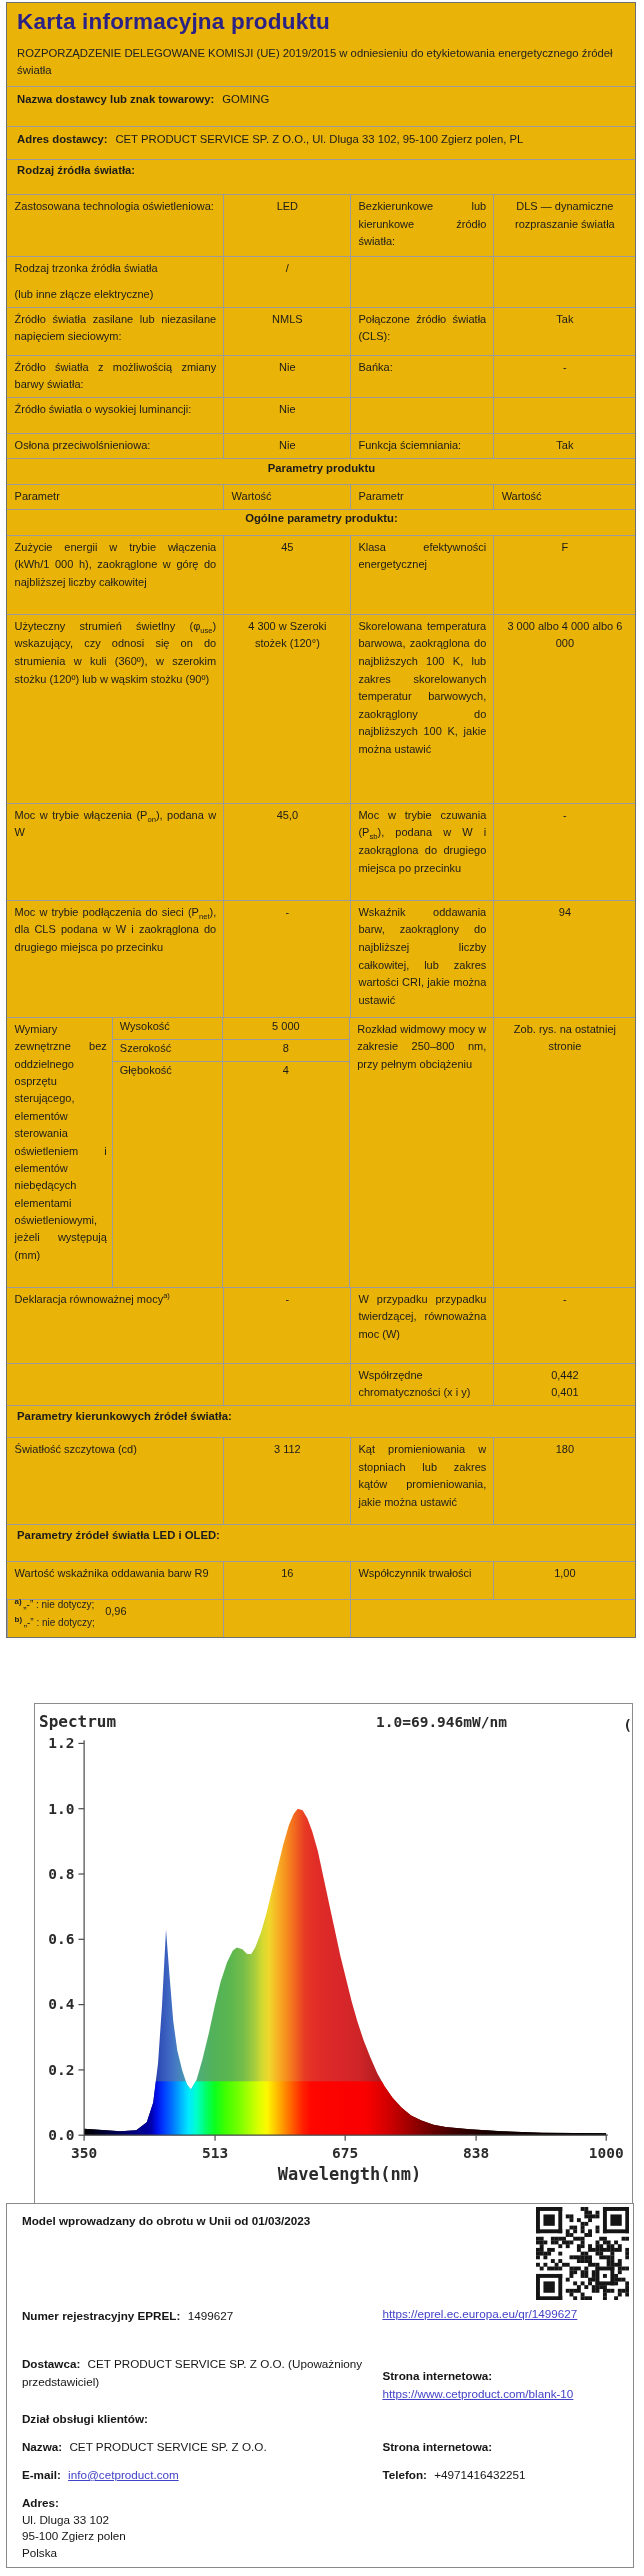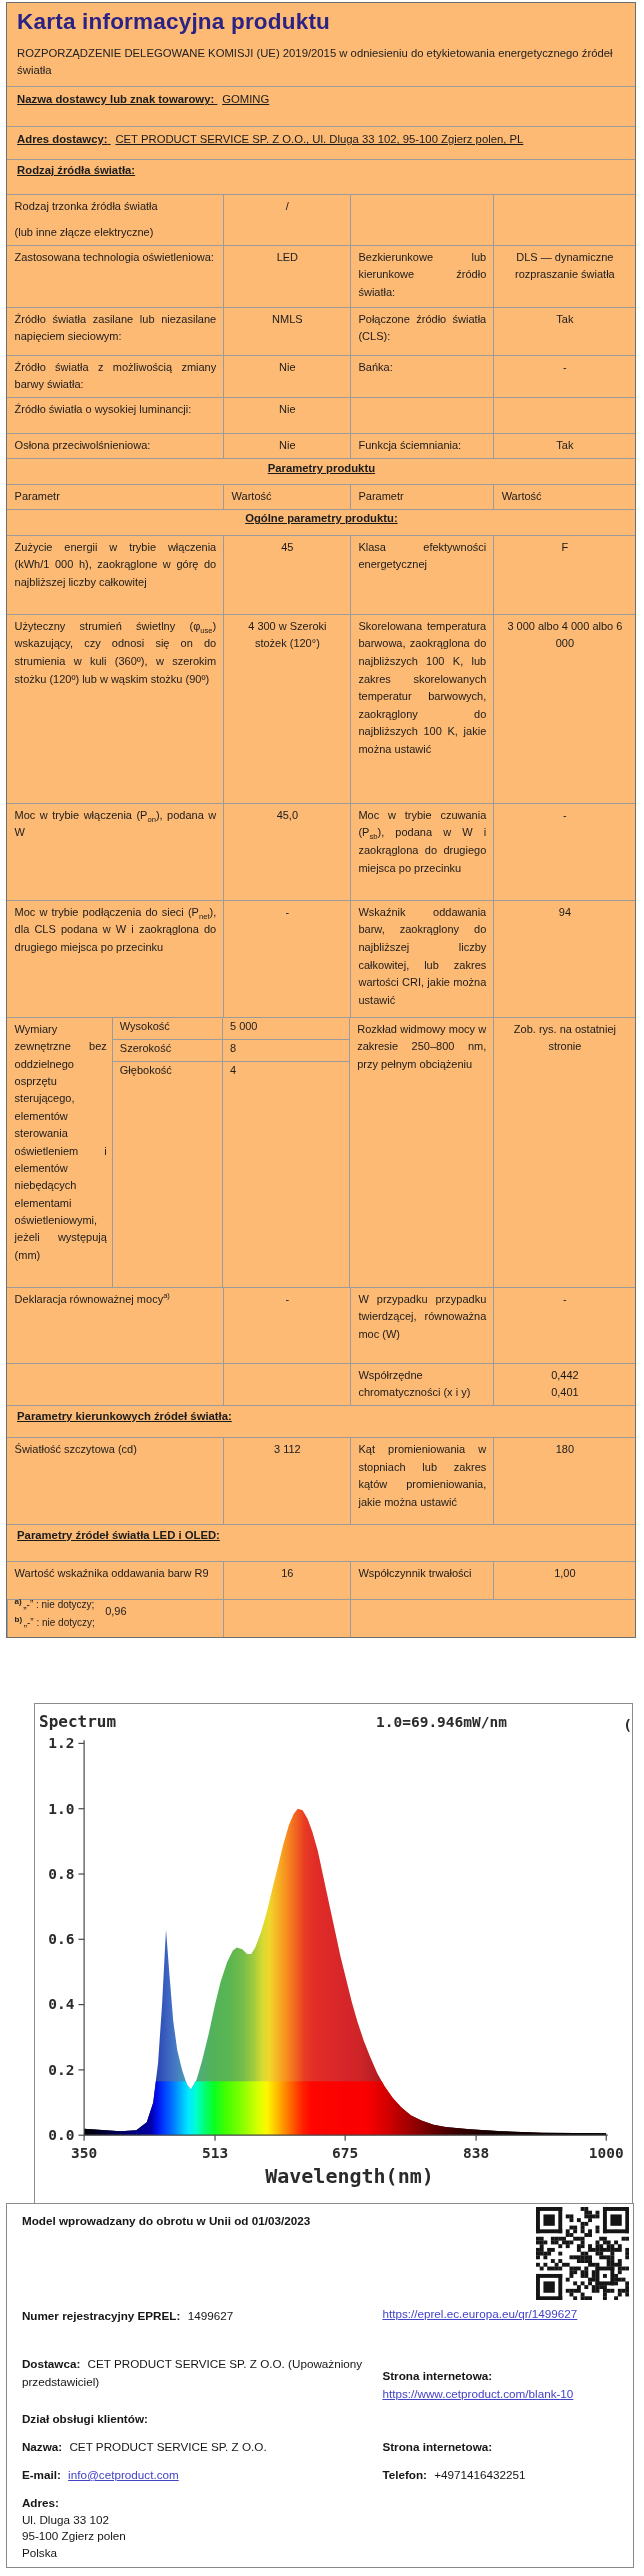--- a/index.html
+++ b/index.html
@@ -1,26 +1,26 @@
 <!DOCTYPE html>
 <html lang="pl" style="font-size:13px"><head>
 <meta charset="utf-8">
 <style>
   html,body{margin:0;padding:0;}
   body{width:644px;height:2576px;background:#ffffff;position:relative;overflow:hidden;
        font-family:"Liberation Sans",sans-serif;color:#1b1b1b;-webkit-font-smoothing:antialiased;}
 
   
-  .card-top{position:absolute;top:1.6px;left:6.4px;width:630px;border:1.6px solid #6f6f6f;background:#fdba74;box-sizing:border-box;}
+  .card-top{position:absolute;top:1.6px;left:6.4px;width:630px;border:1.6px solid #6f6f6f;background:#eab308;box-sizing:border-box;}
   .title-block{padding:4.8px 11.3px 6.4px 9.7px;}
   .doc-title{font-size:22.5px;font-weight:bold;color:#2b2286;margin:1.6px 0 9.7px 0;letter-spacing:0.2px;}
   .reg-text{font-size:11.3px;line-height:1.55;color:#222;}
 
   .trow{display:grid;grid-template-columns:34.4% 20.2% 22.8% 22.6%;border-top:0.8px solid #9b9b9b;box-sizing:border-box;}
-  .trow-span{display:block;border-top:0.8px solid #9b9b9b;text-decoration:underline;}
+  .trow-span{display:block;border-top:0.8px solid #9b9b9b;}
   .cell{padding:3.2px 7.2px;font-size:11px;line-height:1.6;border-left:0.8px solid #9b9b9b;box-sizing:border-box;}
   .cell.first{border-left:none;}
   .c-label{text-align:justify;}
   .c-val{text-align:center;}
   .sup-row{padding:4px 9.7px;font-size:11.3px;line-height:1.5;}
   .sup-row .lbl{font-weight:bold;}
   .sup-row .val{margin-left:4.8px;}
   .hdr-center{text-align:center;font-weight:bold;font-size:11.3px;padding:2.4px 7.2px;}
   .hdr-left{font-weight:bold;font-size:11.3px;padding:4px 9.7px;}
   .colhead{font-weight:normal;}
@@ -33,38 +33,38 @@
   .rh6{min-height:62px}.rh7{min-height:44px}.rh8{min-height:48px}.rh9{min-height:36px}.rh10{min-height:36px}.rh11{min-height:22.5px}
   .rh-h1{min-height:20px}.rh-cols{min-height:20px}.rh-h2{min-height:20px}
   .rh15{min-height:79px}.rh16{min-height:189px}.rh17{min-height:97px}.rh18{min-height:117px}
   .rh19{min-height:270px}.rh20{min-height:76px}.rh21{min-height:40px}.rh-h3{min-height:22.5px}
   .rh23{min-height:87px}.rh-h4{min-height:28px}.rh25{min-height:38px}.rh26{min-height:38px}
 
   
   .trow.dims-row{grid-template-columns:16.6% 37.8% 23% 22.6%;}
   .dims-wrap{border-left:0.8px solid #9b9b9b;padding:0;display:grid;grid-template-columns:46.6% 53.4%;grid-template-rows:22px 22px 22px 1fr;box-sizing:border-box;}
   .dim-name{padding:2.4px 7.2px;font-size:11px;border-right:0.8px solid #9b9b9b;box-sizing:border-box;}
-  .dim-val{padding:2.4px 7.2px;font-size:11px;box-sizing:border-box;}
+  .dim-val{padding:2.4px 7.2px;font-size:11px;text-align:center;box-sizing:border-box;}
   .dim-line{border-bottom:0.8px solid #9b9b9b;}
   .dim-fill-l{border-right:0.8px solid #9b9b9b;}
   .c-label.narrow{line-height:1.58;padding-right:4.8px;}
 
   
   .footnotes{position:absolute;top:1599px;left:14.5px;font-size:10px;color:#222;}
   .footnotes .fn{margin-bottom:7.2px;}
   .footnotes sup{font-weight:bold;font-size:8px;margin-right:1.6px;}
 
   
   .chart-box{position:absolute;top:1703px;left:34px;width:597px;height:502px;border:0.8px solid #8b8b8b;background:#fff;box-sizing:content-box;}
   .chart-box svg{position:absolute;top:0;left:0;}
   .chart-title{position:absolute;top:8px;left:4px;font-family:"DejaVu Sans Mono",monospace;font-weight:bold;font-size:16px;color:#2b2b2b;}
   .chart-annot{position:absolute;top:9.7px;left:341px;font-family:"DejaVu Sans Mono",monospace;font-weight:bold;font-size:14.5px;color:#2b2b2b;}
   .chart-clip-char{position:absolute;top:13px;right:0px;font-family:"DejaVu Sans Mono",monospace;font-weight:bold;font-size:14.5px;color:#2b2b2b;}
   .chart-xlabel{position:absolute;top:460px;left:0;width:100%;padding-left:32px;box-sizing:border-box;text-align:center;
-                font-family:"DejaVu Sans Mono",monospace;font-weight:bold;font-size:20px;color:#2b2b2b;}
+                font-family:"DejaVu Sans Mono",monospace;font-weight:bold;font-size:17px;color:#2b2b2b;}
 
   
   .card-bottom{position:absolute;top:2203px;left:6.4px;width:628px;height:365px;border:1.6px solid #8a8a8a;background:#fff;box-sizing:border-box;}
   .cb-item{position:absolute;font-size:11.7px;line-height:1.5;color:#161616;}
   .cb-item .lbl{font-weight:bold;}
   .cb-item .val{margin-left:4px;}
   a.link{color:#4343c9;text-decoration:underline;text-decoration-thickness:0.8px;}
   .wrapcol{width:201px;overflow-wrap:anywhere;}
   .qr-box{position:absolute;top:3.2px;right:4.8px;width:93px;height:93px;}
   .addr-lines div{line-height:1.42;}
@@ -83,35 +83,35 @@
     <span class="lbl">Nazwa dostawcy lub znak towarowy:</span>
     <span class="val">GOMING</span>
   </div>
   <div class="trow-span sup-row rh-adres">
     <span class="lbl">Adres dostawcy:</span>
     <span class="val">CET PRODUCT SERVICE SP. Z O.O., Ul. Dluga 33 102, 95-100 Zgierz polen, PL</span>
   </div>
 
   <div class="trow-span hdr-left rh-sec">Rodzaj źródła światła:</div>
 
+  <div class="trow rh6">
+    <div class="cell first c-label">Zastosowana technologia oświetleniowa:</div>
+    <div class="cell c-val">LED</div>
+    <div class="cell c-label">Bezkierunkowe lub kierunkowe źródło światła:</div>
+    <div class="cell c-val">DLS — dynamiczne rozpraszanie światła</div>
+  </div>
+
   <div class="trow rh7">
     <div class="cell first c-label">
       <span class="blockline">Rodzaj trzonka źródła światła</span>
       <span class="gapline">(lub inne złącze elektryczne)</span>
     </div>
     <div class="cell c-val">/</div>
     <div class="cell"></div>
     <div class="cell"></div>
-  </div>
-
-  <div class="trow rh6">
-    <div class="cell first c-label">Zastosowana technologia oświetleniowa:</div>
-    <div class="cell c-val">LED</div>
-    <div class="cell c-label">Bezkierunkowe lub kierunkowe źródło światła:</div>
-    <div class="cell c-val">DLS — dynamiczne rozpraszanie światła</div>
   </div>
 
   <div class="trow rh8">
     <div class="cell first c-label">Źródło światła zasilane lub niezasilane napięciem sieciowym:</div>
     <div class="cell c-val">NMLS</div>
     <div class="cell c-label">Połączone źródło światła (CLS):</div>
     <div class="cell c-val">Tak</div>
   </div>
 
   <div class="trow rh9">

